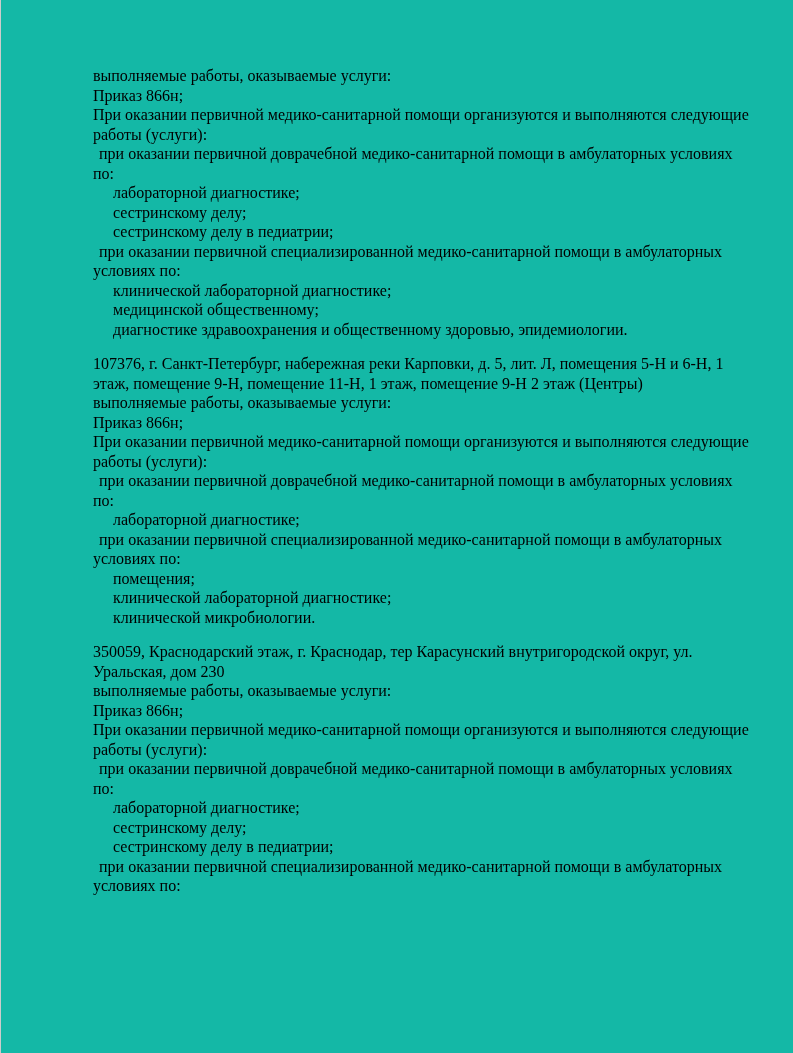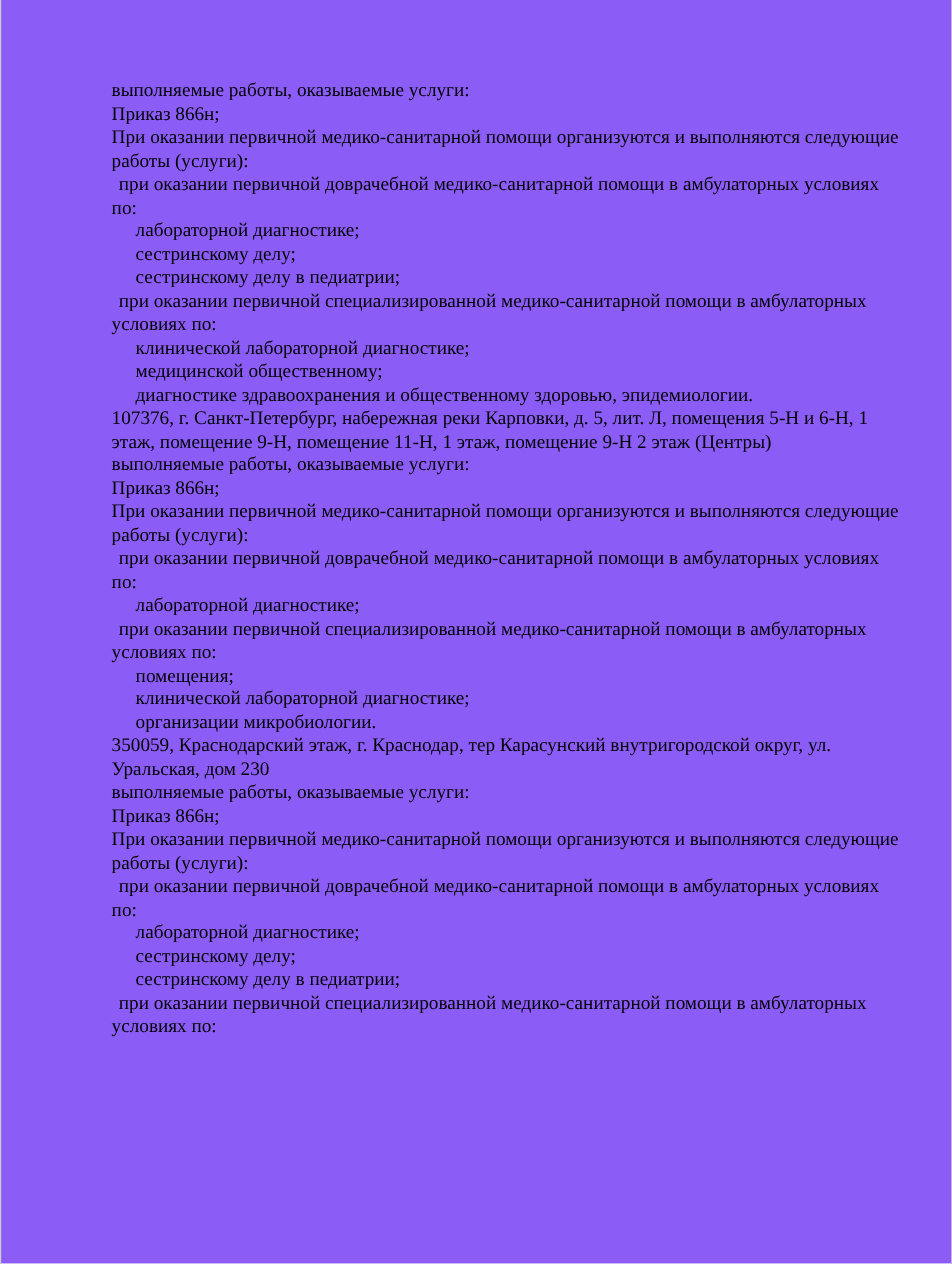--- a/index.html
+++ b/index.html
@@ -4,34 +4,34 @@
 <style>
   html, body {
     margin: 0;
     padding: 0;
     background: #ffffff;
   }
   .page {
     position: relative;
     width: 793px;
     height: 1053px;
-    background: #8b5cf6;
+    background: #14b8a6;
     border-left: 1px solid #cccccc;
     box-sizing: border-box;
     overflow: hidden;
   }
   .doc {
     padding: 66px 0 0 92px;
     font-family: "Liberation Serif", "DejaVu Serif", serif;
     font-size: 16px;
     line-height: 19.5px;
     color: #000000;
   }
   .section { margin: 0; }
-  .section + .section { }
+  .section + .section { margin-top: 15px; }
   .line {
     height: 19.5px;
     white-space: pre;
   }
   .line.base { padding-left: 0; }
   .line.hang { padding-left: 6px; }
   .line.item { padding-left: 20px; }
 </style>
 </head>
 <body>
@@ -61,21 +61,21 @@
         <div class="line base">Приказ 866н;</div>
         <div class="line base">При оказании первичной медико-санитарной помощи организуются и выполняются следующие</div>
         <div class="line base">работы (услуги):</div>
         <div class="line hang">при оказании первичной доврачебной медико-санитарной помощи в амбулаторных условиях</div>
         <div class="line base">по:</div>
         <div class="line item">лабораторной диагностике;</div>
         <div class="line hang">при оказании первичной специализированной медико-санитарной помощи в амбулаторных</div>
         <div class="line base">условиях по:</div>
         <div class="line item">помещения;</div>
         <div class="line item">клинической лабораторной диагностике;</div>
-        <div class="line item">организации микробиологии.</div>
+        <div class="line item">клинической микробиологии.</div>
       </div>
       <div class="section">
         <div class="line base">350059, Краснодарский этаж, г. Краснодар, тер Карасунский внутригородской округ, ул.</div>
         <div class="line base">Уральская, дом 230</div>
         <div class="line base">выполняемые работы, оказываемые услуги:</div>
         <div class="line base">Приказ 866н;</div>
         <div class="line base">При оказании первичной медико-санитарной помощи организуются и выполняются следующие</div>
         <div class="line base">работы (услуги):</div>
         <div class="line hang">при оказании первичной доврачебной медико-санитарной помощи в амбулаторных условиях</div>
         <div class="line base">по:</div>

